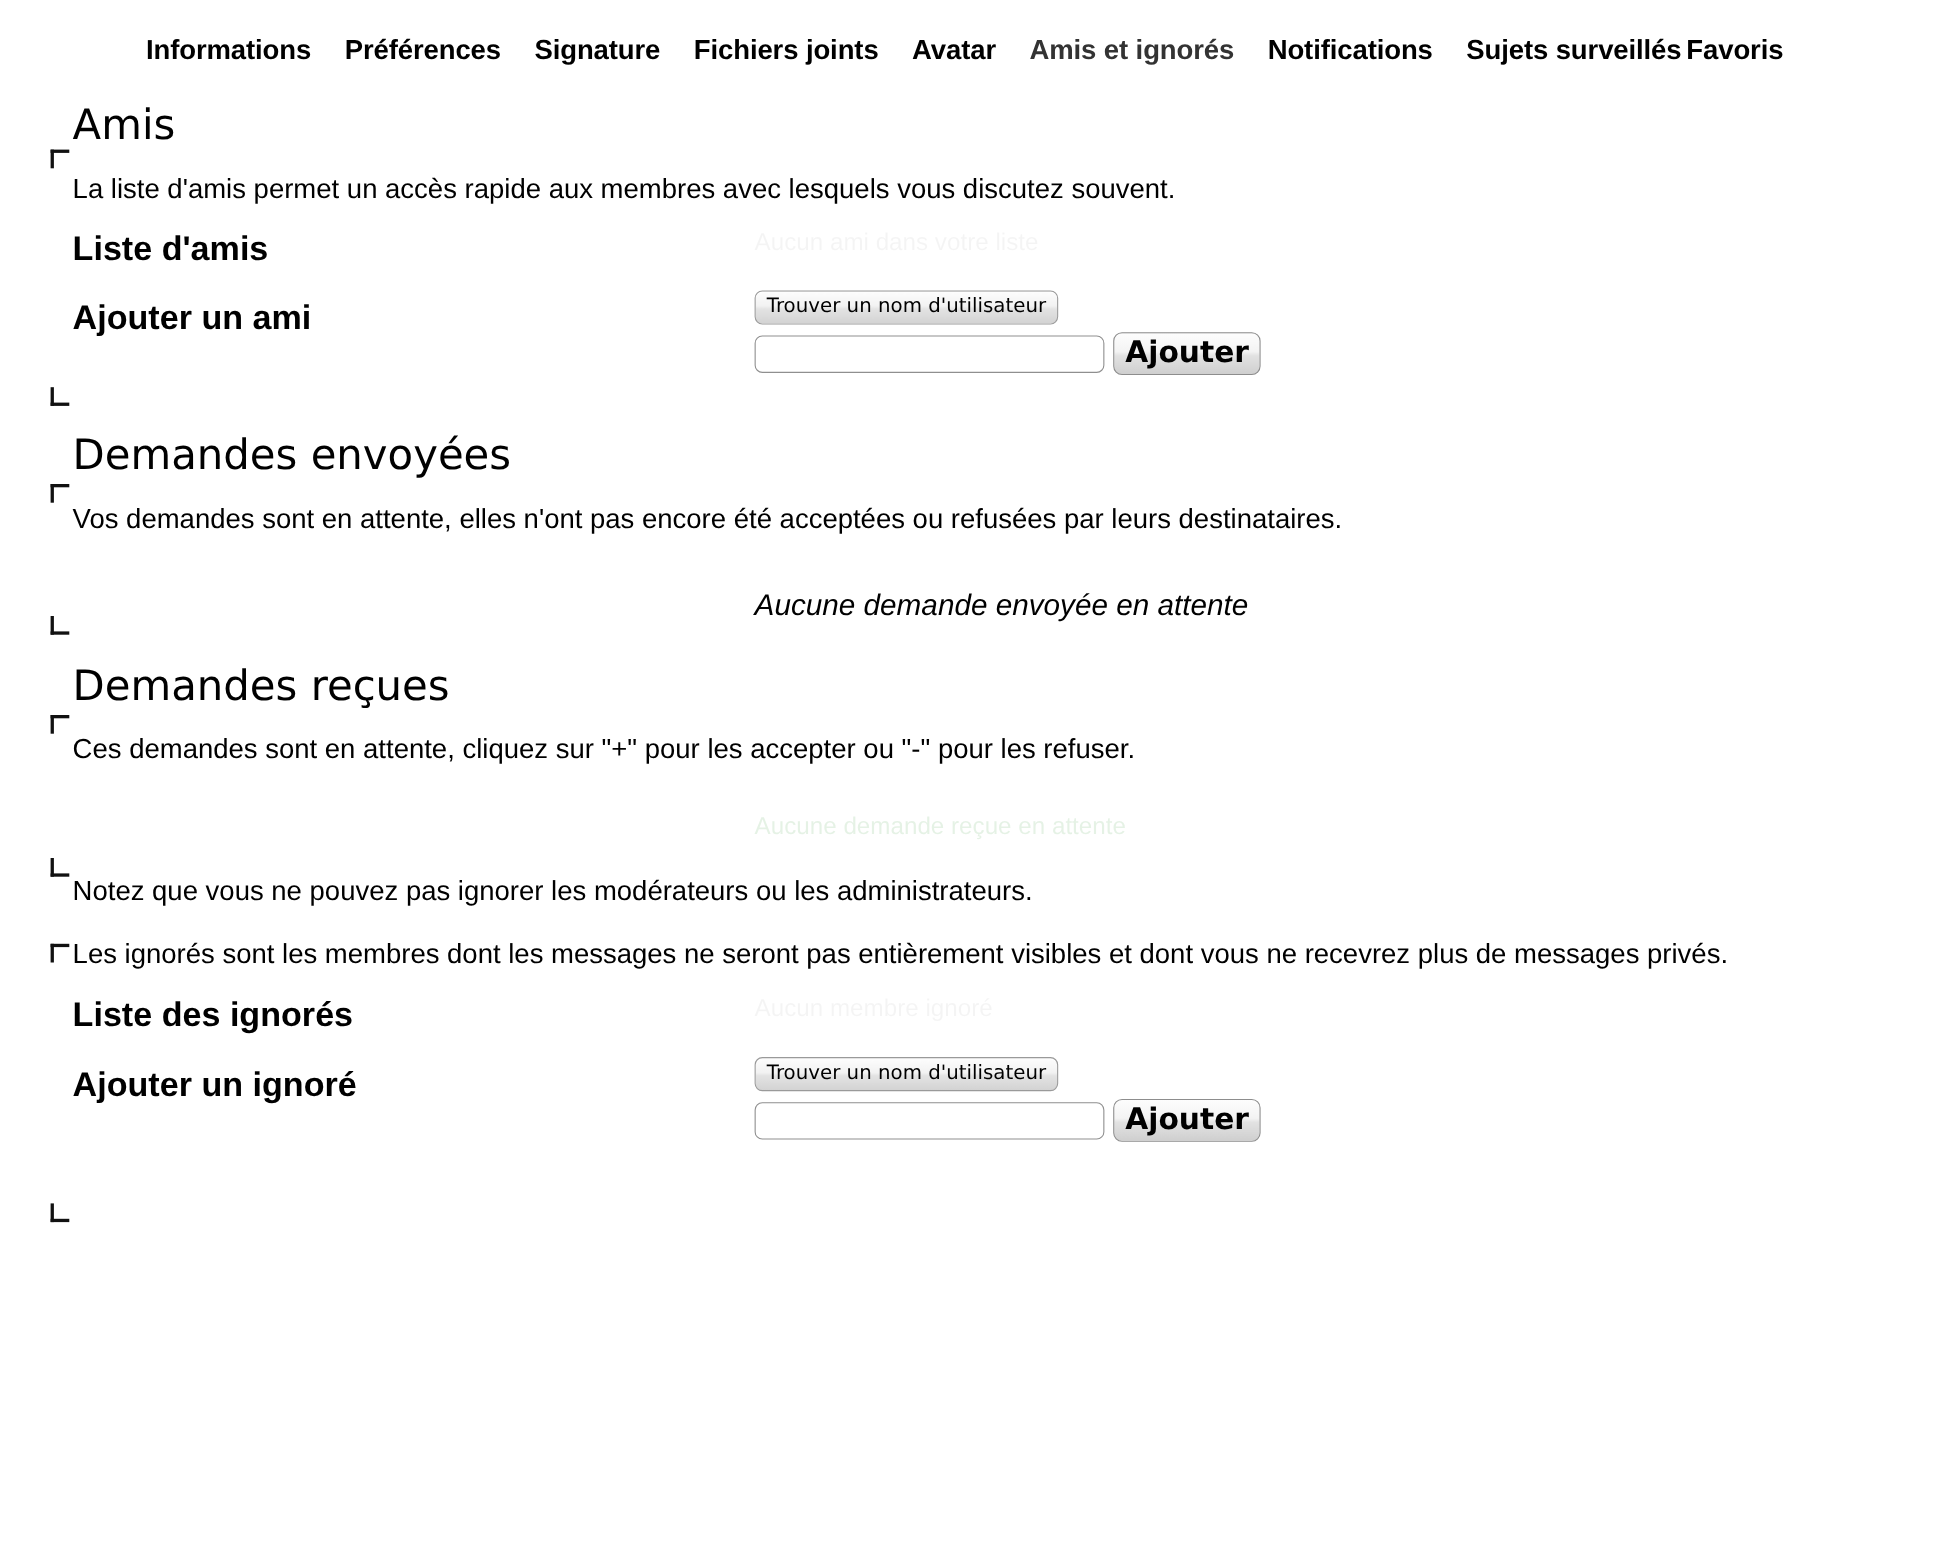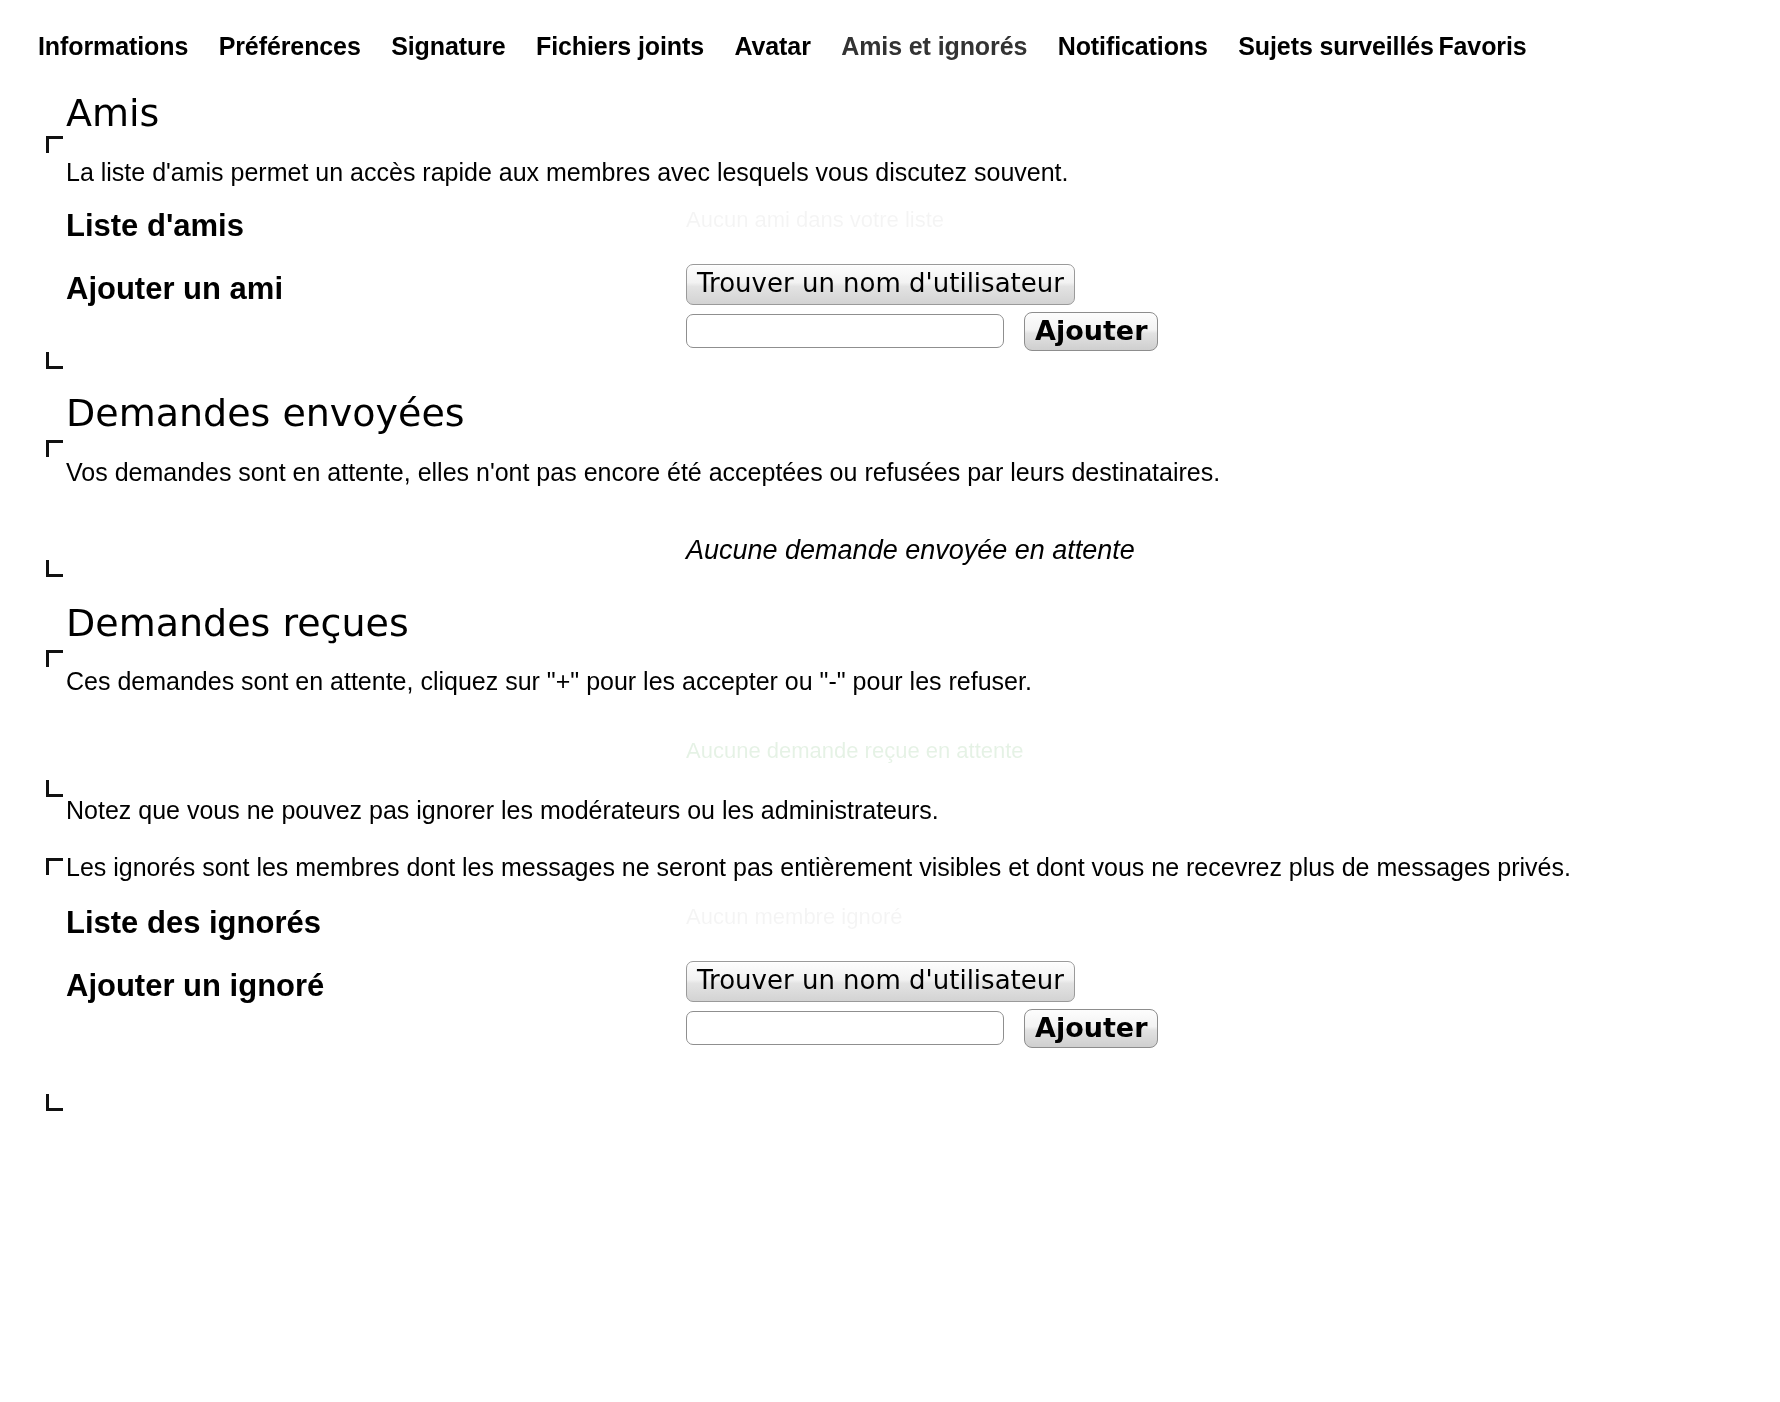--- a/index.html
+++ b/index.html
@@ -12,23 +12,24 @@
     width: 1780px;
     height: 1402px;
     font-family: "Liberation Sans", sans-serif;
     color: #000000;
     overflow: hidden;
     position: relative;
   }
 
   
   .navbar {
-    padding: 18px 0 0 14px;
+    padding: 18px 0 0 0;
     margin: 0 0 0 0;
     line-height: 1.0;
+    text-align: center;
   }
   .nav-row {
     display: block;
     white-space: normal;
     padding: 0 24px 0 24px;
   }
   .nav-item {
     display: inline-block;
     font-family: "Liberation Sans", sans-serif;
     font-weight: bold;
@@ -143,21 +144,21 @@
     margin-left: 0;
   }
   .empty-note-wrap {
     padding: 14px 24px 6px 644px;
   }
 
   
   .finder-btn {
     display: inline-block;
     font-family: "DejaVu Sans", sans-serif;
-    font-size: 26px;
+    font-size: 18px;
     color: #000000;
     background: linear-gradient(to bottom, #fdfdfd 0%, #f2f2f2 45%, #e3e3e3 55%, #d3d3d3 100%);
     border: 1px solid #9a9a9a;
     border-radius: 7px;
     padding: 3px 10px 5px 10px;
     line-height: 1.18;
     cursor: pointer;
     box-shadow: 0 1px 0 rgba(255,255,255,0.9) inset;
     white-space: nowrap;
   }
@@ -184,21 +185,21 @@
 
   .submit-btn {
     font-family: "DejaVu Sans", sans-serif;
     font-weight: bold;
     font-size: 27px;
     color: #000000;
     background: linear-gradient(to bottom, #fdfdfd 0%, #f3f3f3 45%, #e2e2e2 55%, #cfcfcf 100%);
     border: 1px solid #8d8d8d;
     border-radius: 8px;
     padding: 2px 10px 4px 10px;
-    margin-left: 20px;
+    margin-left: 8px;
     cursor: pointer;
     line-height: 1.15;
     white-space: nowrap;
   }
 </style>
 </head>
 <body>
 
 <nav class="navbar">
   <div class="nav-row">

